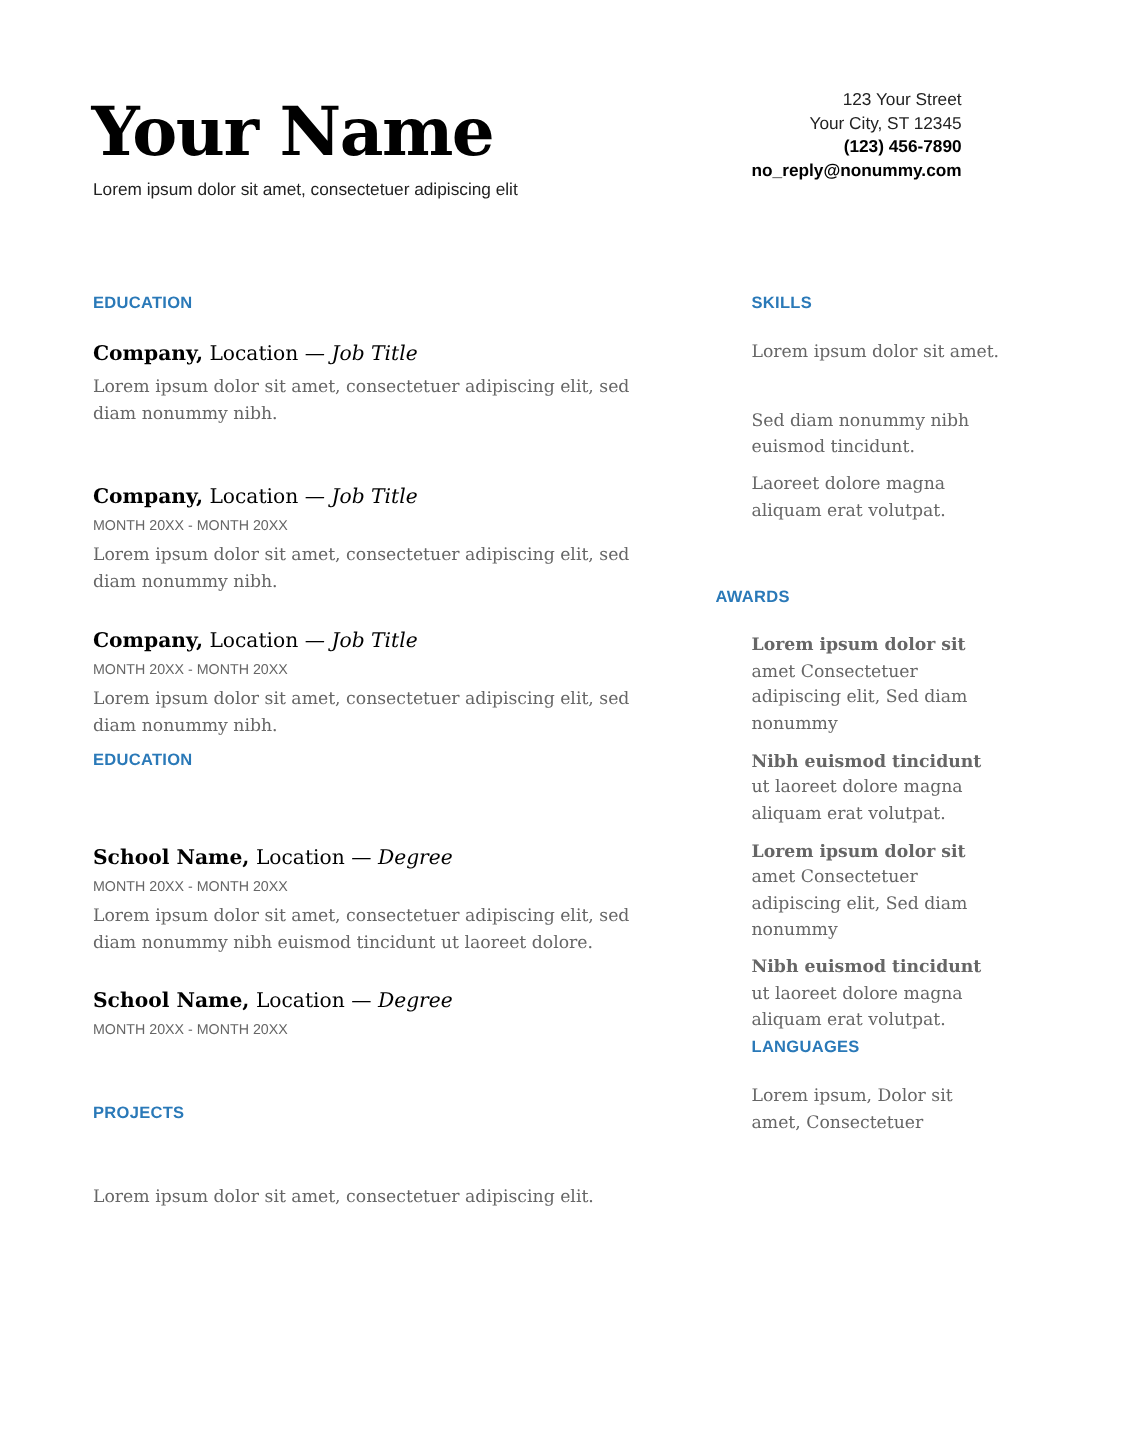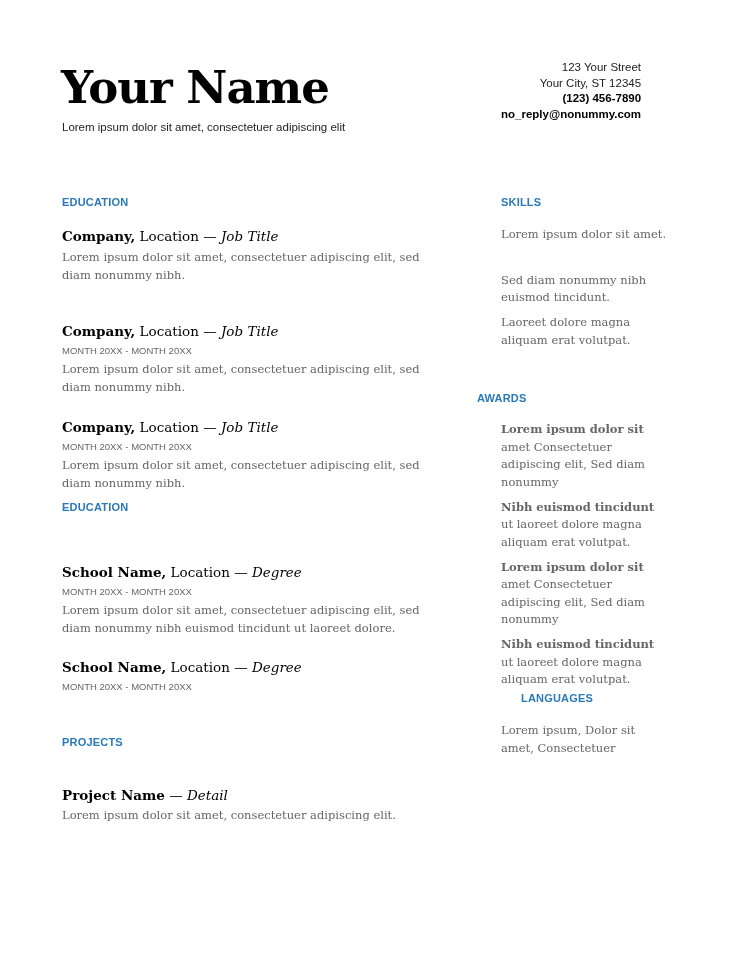--- a/index.html
+++ b/index.html
@@ -87,35 +87,34 @@
 </div>
 
 <div class="entry" style="top:658px;">
   <div class="entry-head"><span class="strong">School Name,</span><span> Location — </span><span class="em">Degree</span></div>
   <div class="dates">MONTH 20XX - MONTH 20XX</div>
 </div>
 
 <div class="section-title" style="left:62px; top:736px;">PROJECTS</div>
 
 <div class="entry" style="top:786px;">
-  <div class="entry-head"><span class="strong">Project Name</span><span> — </span><span class="em">Detail</span></div>
   <div class="desc" style="margin-top:3px;">Lorem ipsum dolor sit amet, consectetuer adipiscing elit.</div>
 </div>
 
 <div class="section-title" style="left:501px; top:196px;">SKILLS</div>
 <div class="side" style="top:226px;">
   <p>Lorem ipsum dolor sit amet.</p>
   <p style="width:150px;margin-top:28px;">Sed diam nonummy nibh euismod tincidunt.</p>
   <p style="width:135px;">Laoreet dolore magna aliquam erat volutpat.</p>
 </div>
 
 <div class="section-title" style="left:477px; top:392px;">AWARDS</div>
 <div class="side" style="top:421px; width:168px;">
   <p><span class="bold">Lorem ipsum dolor sit</span><span> amet Consectetuer adipiscing elit, Sed diam nonummy</span></p>
   <p><span class="bold">Nibh euismod tincidunt</span><span> ut laoreet dolore magna aliquam erat volutpat.</span></p>
   <p><span class="bold">Lorem ipsum dolor sit</span><span> amet Consectetuer adipiscing elit, Sed diam nonummy</span></p>
   <p><span class="bold">Nibh euismod tincidunt</span><span> ut laoreet dolore magna aliquam erat volutpat.</span></p>
 </div>
 
-<div class="section-title" style="left:501px; top:692px;margin-left:20px;">LANGUAGES</div>
+<div class="section-title" style="left:501px; top:692px;">LANGUAGES</div>
 <div class="side" style="top:722px; width:170px;">
   <p>Lorem ipsum, Dolor sit amet, Consectetuer</p>
 </div>
 
 </body></html>

